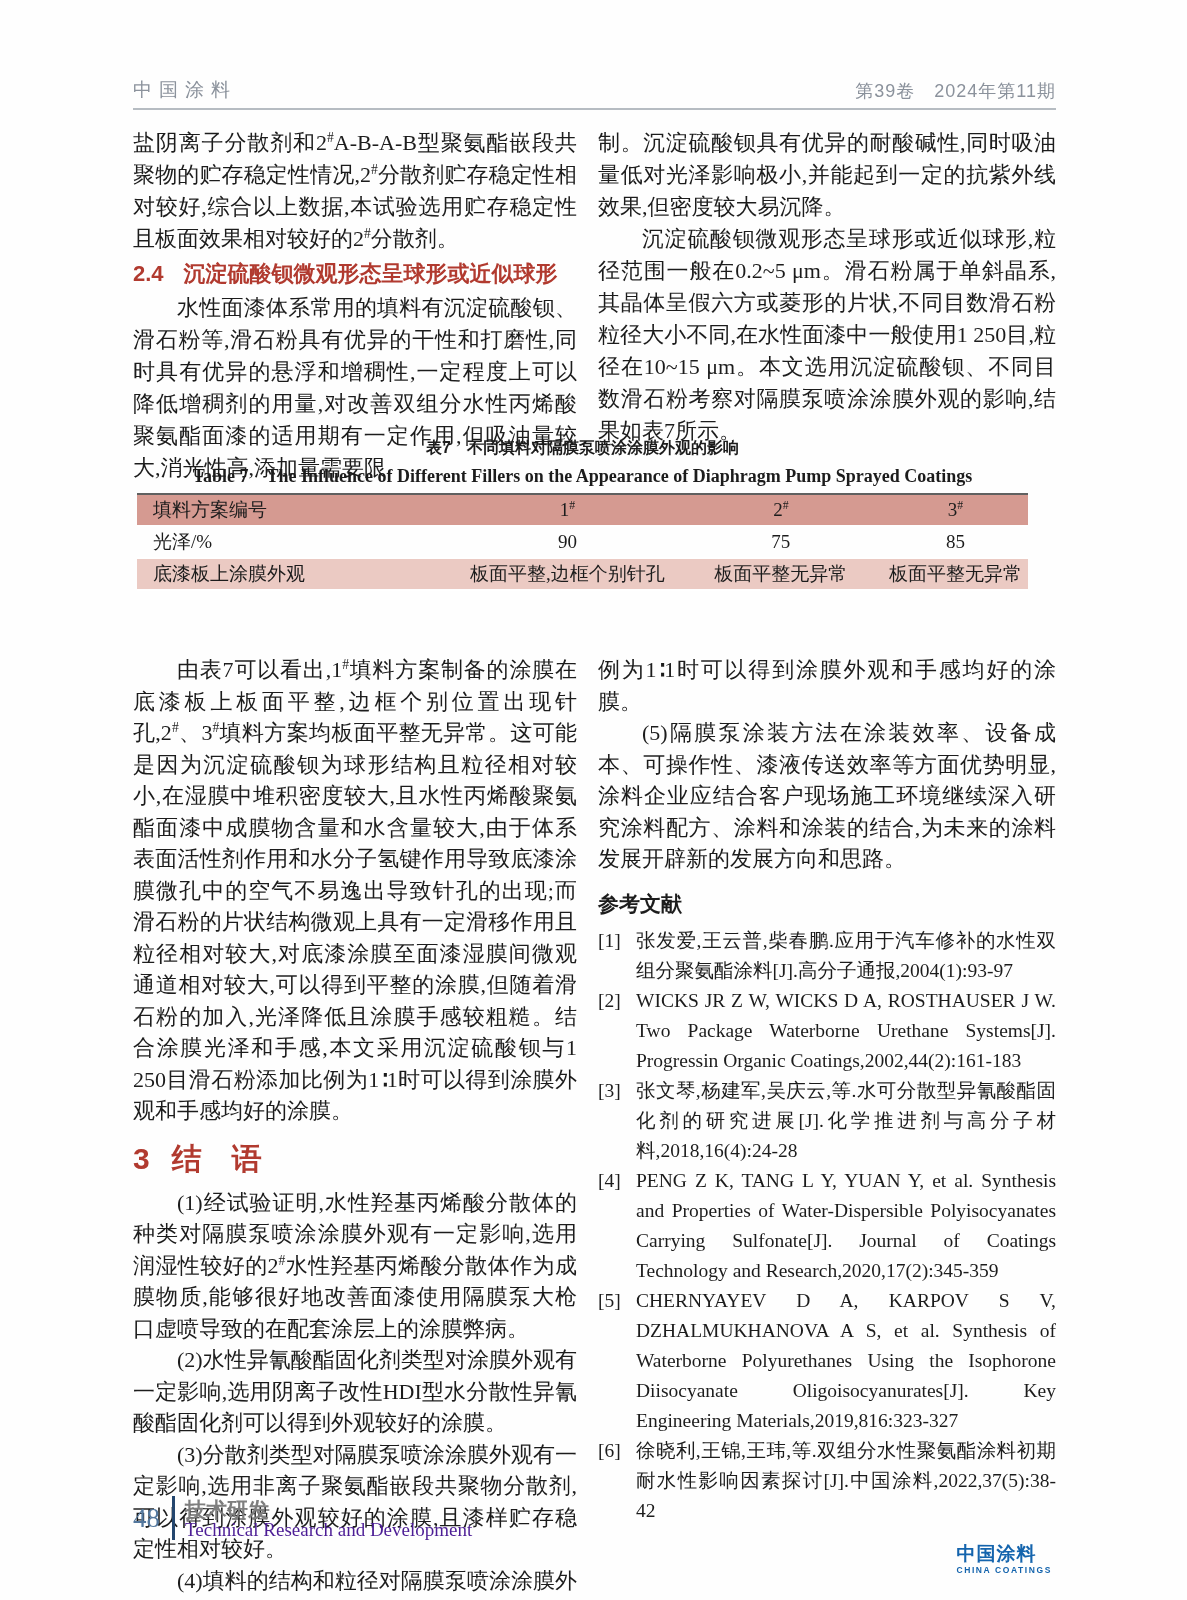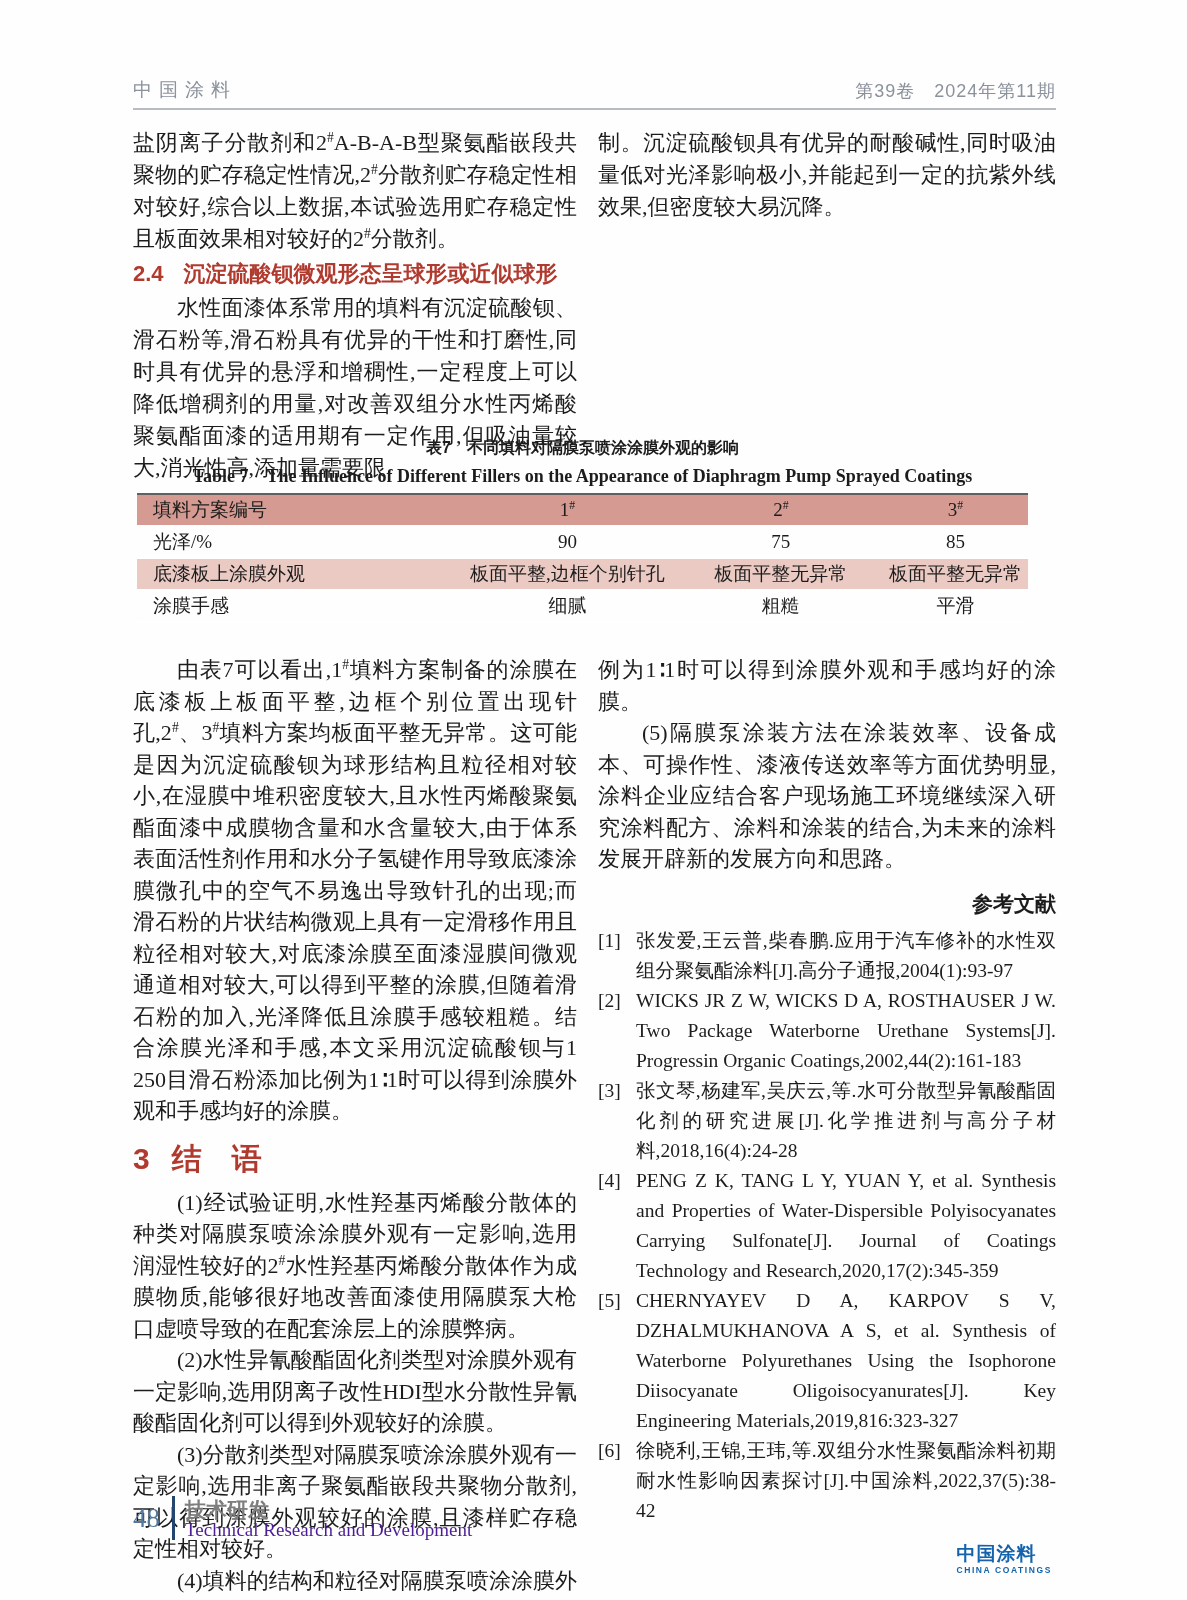--- a/index.html
+++ b/index.html
@@ -71,21 +71,21 @@
   }
   table.data-table th:first-child,table.data-table td:first-child{
     text-align:left;width:36%;padding-left:16px;
   }
   table.data-table th:nth-child(2),table.data-table td:nth-child(2){width:25%;}
   table.data-table th:nth-child(3),table.data-table td:nth-child(3){width:23%;}
   table.data-table th:nth-child(4),table.data-table td:nth-child(4){width:16%;}
 
   
   .ref-title{
-    text-align:right;font-family:"Liberation Sans","DejaVu Sans",sans-serif;
+    text-align:left;font-family:"Liberation Sans","DejaVu Sans",sans-serif;
     font-weight:bold;font-size:21px;margin:13px 0 7px;
   }
   .ref-item{
     position:relative;font-size:19.5px;line-height:30px;
     padding-left:38px;text-align:justify;margin:0;
   }
   .ref-label{position:absolute;left:0;top:0;}
 
   
   .logo{width:max-content;margin:18px 4px 0 auto;color:var(--logo-blue);text-align:left;}
@@ -121,20 +121,21 @@
   <section class="col top-left">
     <p class="body-p">盐阴离子分散剂和2<sup>#</sup>A-B-A-B型聚氨酯嵌段共聚物的贮存稳定性情况,2<sup>#</sup>分散剂贮存稳定性相对较好,综合以上数据,本试验选用贮存稳定性且板面效果相对较好的2<sup>#</sup>分散剂。</p>
     <h3 class="sub-heading">
       <span class="h-num">2.4</span><span>沉淀硫酸钡微观形态呈球形或近似球形</span>
     </h3>
     <p class="body-p indent">水性面漆体系常用的填料有沉淀硫酸钡、滑石粉等,滑石粉具有优异的干性和打磨性,同时具有优异的悬浮和增稠性,一定程度上可以降低增稠剂的用量,对改善双组分水性丙烯酸聚氨酯面漆的适用期有一定作用,但吸油量较大,消光性高,添加量需要限</p>
   </section>
 
   <section class="col top-right">
     <p class="body-p">制。沉淀硫酸钡具有优异的耐酸碱性,同时吸油量低对光泽影响极小,并能起到一定的抗紫外线效果,但密度较大易沉降。</p>
+    <p class="body-p indent">沉淀硫酸钡微观形态呈球形或近似球形,粒径范围一般在0.2~5 μm。滑石粉属于单斜晶系,其晶体呈假六方或菱形的片状,不同目数滑石粉粒径大小不同,在水性面漆中一般使用1 250目,粒径在10~15 μm。本文选用沉淀硫酸钡、不同目数滑石粉考察对隔膜泵喷涂涂膜外观的影响,结果如表7所示。</p>
   </section>
 
   <section class="table-block">
     <div class="caption-cn">表7　不同填料对隔膜泵喷涂涂膜外观的影响</div>
     <div class="caption-en">Table 7　The Influence of Different Fillers on the Appearance of Diaphragm Pump Sprayed Coatings</div>
     <table class="data-table" id="film-table">
       <thead>
           <tr>
             <th>填料方案编号</th>
             <th>1<sup>#</sup></th>
@@ -148,26 +149,20 @@
             <td>90</td>
             <td>75</td>
             <td>85</td>
           </tr>
           <tr>
             <td>底漆板上涂膜外观</td>
             <td>板面平整,边框个别针孔</td>
             <td>板面平整无异常</td>
             <td>板面平整无异常</td>
           </tr>
-          <tr>
-            <td>涂膜手感</td>
-            <td>细腻</td>
-            <td>粗糙</td>
-            <td>平滑</td>
-          </tr>
         </tbody>
     </table>
   </section>
 
   <section class="col bottom-left">
     <p class="body-p indent">由表7可以看出,1<sup>#</sup>填料方案制备的涂膜在底漆板上板面平整,边框个别位置出现针孔,2<sup>#</sup>、3<sup>#</sup>填料方案均板面平整无异常。这可能是因为沉淀硫酸钡为球形结构且粒径相对较小,在湿膜中堆积密度较大,且水性丙烯酸聚氨酯面漆中成膜物含量和水含量较大,由于体系表面活性剂作用和水分子氢键作用导致底漆涂膜微孔中的空气不易逸出导致针孔的出现;而滑石粉的片状结构微观上具有一定滑移作用且粒径相对较大,对底漆涂膜至面漆湿膜间微观通道相对较大,可以得到平整的涂膜,但随着滑石粉的加入,光泽降低且涂膜手感较粗糙。结合涂膜光泽和手感,本文采用沉淀硫酸钡与1 250目滑石粉添加比例为1∶1时可以得到涂膜外观和手感均好的涂膜。</p>
     <h2 class="main-heading">
       <span class="h-num">3</span><span>结　语</span>
     </h2>
     <div>

